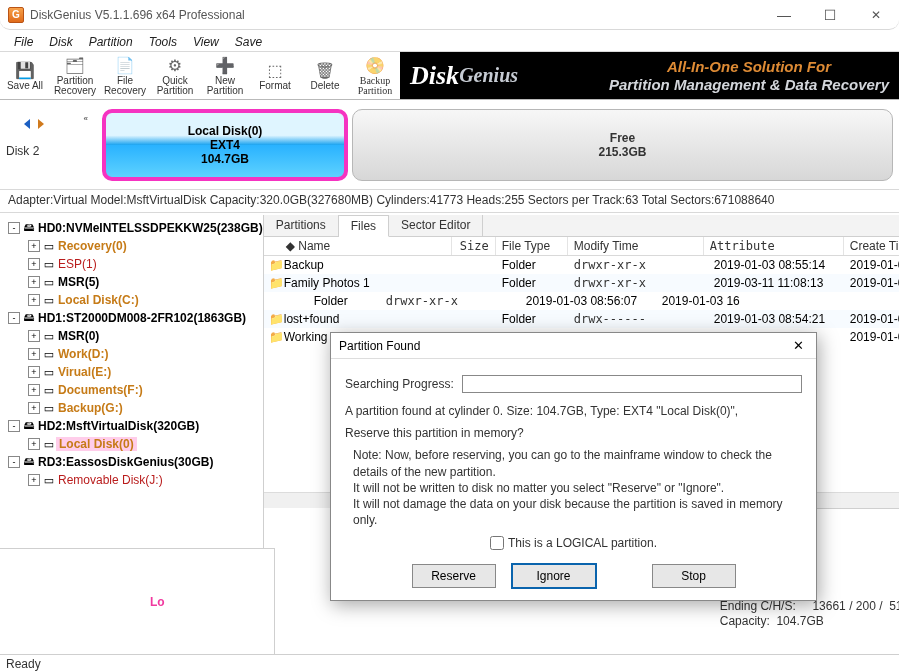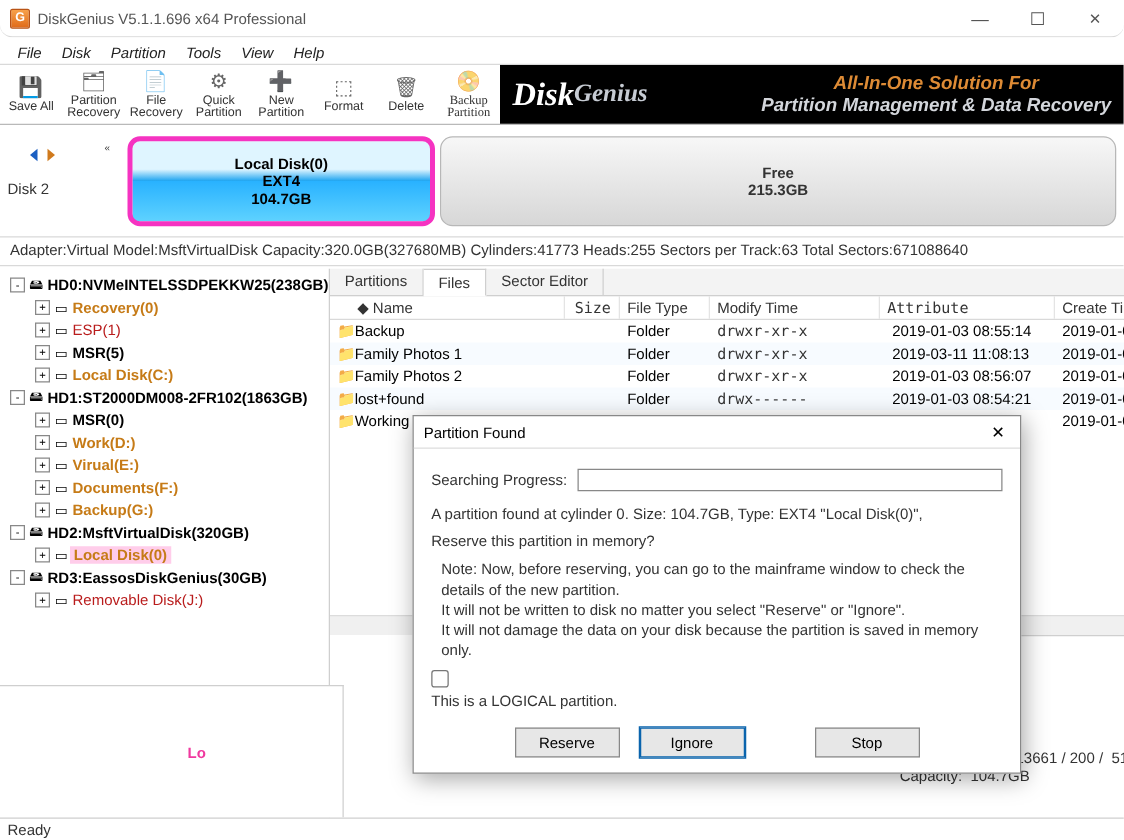--- a/index.html
+++ b/index.html
@@ -62,21 +62,21 @@
 .col.c-attr { width:140px; font-family:monospace; color:#333; }
 .col.c-mod { width:136px; }
 .col.c-create { width:120px; }
 .dialog { position:absolute; left:330px; top:332px; width:487px; background:#fff; border:1px solid #888; box-shadow: 2px 4px 18px rgba(0,0,0,0.35); font-size:12px; z-index:10; }
 .dlg-title { height:26px; display:flex; align-items:center; padding:0 8px; border-bottom:1px solid #ddd; font-size:12px; }
 .dlg-close { margin-left:auto; font-size:13px; padding:0 4px; }
 .dlg-body { padding: 10px 14px 4px; color:#333; }
 .dlg-body p { margin:6px 0; line-height:1.35; }
 .dlg-row { display:flex; align-items:center; gap:8px; margin:6px 0 10px; }
 .dlg-prog { flex:1; border:1px solid #888; height:18px; }
-.dlg-check { display:flex; justify-content:center; align-items:flex-start; gap:4px; margin:8px 0 2px;flex-direction:column; }
+.dlg-check { display:flex; justify-content:center; align-items:center; gap:4px; margin:8px 0 2px; }
 .dlg-check input { width:14px; height:14px; }
 .dlg-btns { display:flex; gap:16px; justify-content:center; padding:8px 12px 12px; align-items:center; }
 .dlg-btn { min-width:84px; height:24px; border:1px solid #888; background:#e7e7e7; font-size:12px; display:flex; align-items:center; justify-content:center; }
 .dlg-btn.focus { border:1px solid #0a64ad; outline:1px solid #0a64ad; }
 .dlg-btn.stop { margin-left:40px; }
 .lower { position:absolute; left:316px; right:0; bottom:0; height:146px; border-top:1px solid #cfcfcf; font-family: Consolas,"Courier New",monospace; font-size:12px; color:#333; background:#fff; padding:8px; }
 .statusbar { position:absolute; left:0; right:0; bottom:0; height:18px; border-top:1px solid #cfcfcf; font-size:12px; color:#333; padding:0 6px; display:flex; align-items:center; background:#fff; z-index:5;}
 .hscroll-ph { position:absolute; left:0; right:0; bottom:0; height:16px; background:#f0f0f0; border-top:1px solid #dcdcdc; z-index:2;}
 .lower-left { position:absolute; left:0; width:275px; bottom:18px; height:106px; border-right:1px solid #cfcfcf; border-top:1px solid #cfcfcf; background:#fff; z-index:3; display:flex; align-items:center; padding-left:150px; }
 </style>
@@ -92,21 +92,21 @@
     <div class="win-btn close">✕</div>
   </div>
 </div>
 
 <div class="menubar" id="menubar">
     <div class="menu-item">File</div>
     <div class="menu-item">Disk</div>
     <div class="menu-item">Partition</div>
     <div class="menu-item">Tools</div>
     <div class="menu-item">View</div>
-    <div class="menu-item">Help</div>
+    <div class="menu-item">Save</div>
   </div>
 
 <div class="toolbar">
   <div class="tool-btn">
       <div class="tool-icon">💾</div>
       <div style="text-align: center; line-height: 1;">Save All</div>
     </div>
     <div class="tool-btn">
       <div class="tool-icon">🗂</div>
       <div style="text-align: center; line-height: 1;">Partition Recovery</div>
@@ -298,21 +298,20 @@
         </div>
         <div class="filerow alt">
           <div class="col c-name"><span class="folder-ic">📁</span>Family Photos 1</div>
           <div class="col c-size"></div>
           <div class="col c-type">Folder</div>
           <div class="col c-attr">drwxr-xr-x</div>
           <div class="col c-mod">2019-03-11 11:08:13</div>
           <div class="col c-create">2019-01-03 16</div>
         </div>
         <div class="filerow">
-          <div class="col c-name"><span class="folder-ic">📁</span>Family Photos 2</div>
           <div class="col c-size"></div>
           <div class="col c-type">Folder</div>
           <div class="col c-attr">drwxr-xr-x</div>
           <div class="col c-mod">2019-01-03 08:56:07</div>
           <div class="col c-create">2019-01-03 16</div>
         </div>
         <div class="filerow alt">
           <div class="col c-name"><span class="folder-ic">📁</span>lost+found</div>
           <div class="col c-size"></div>
           <div class="col c-type">Folder</div>

